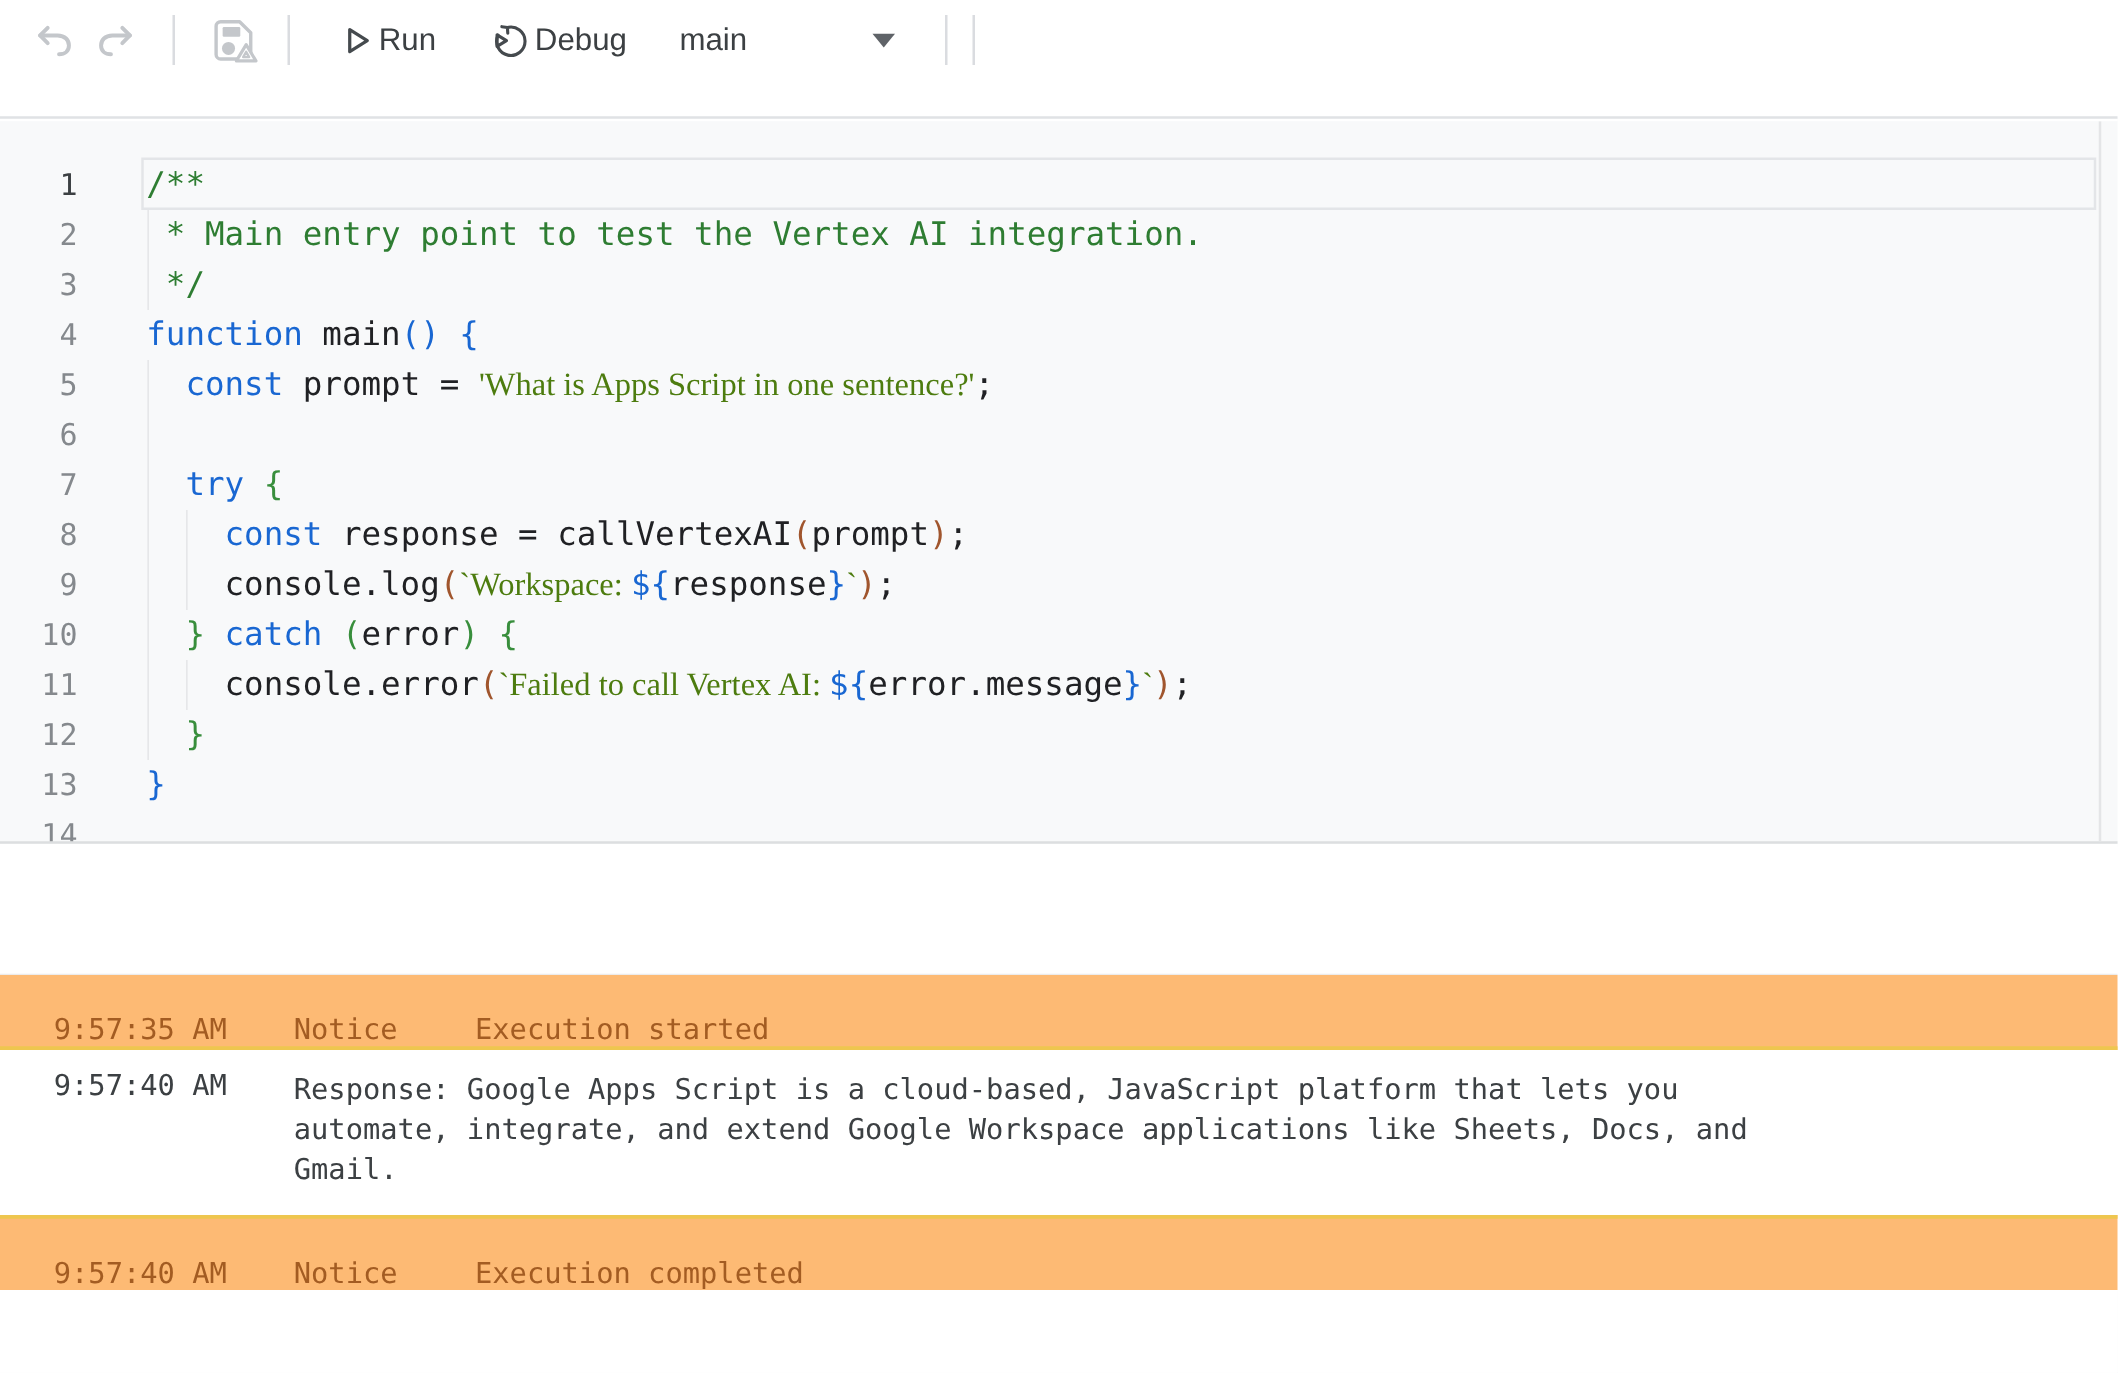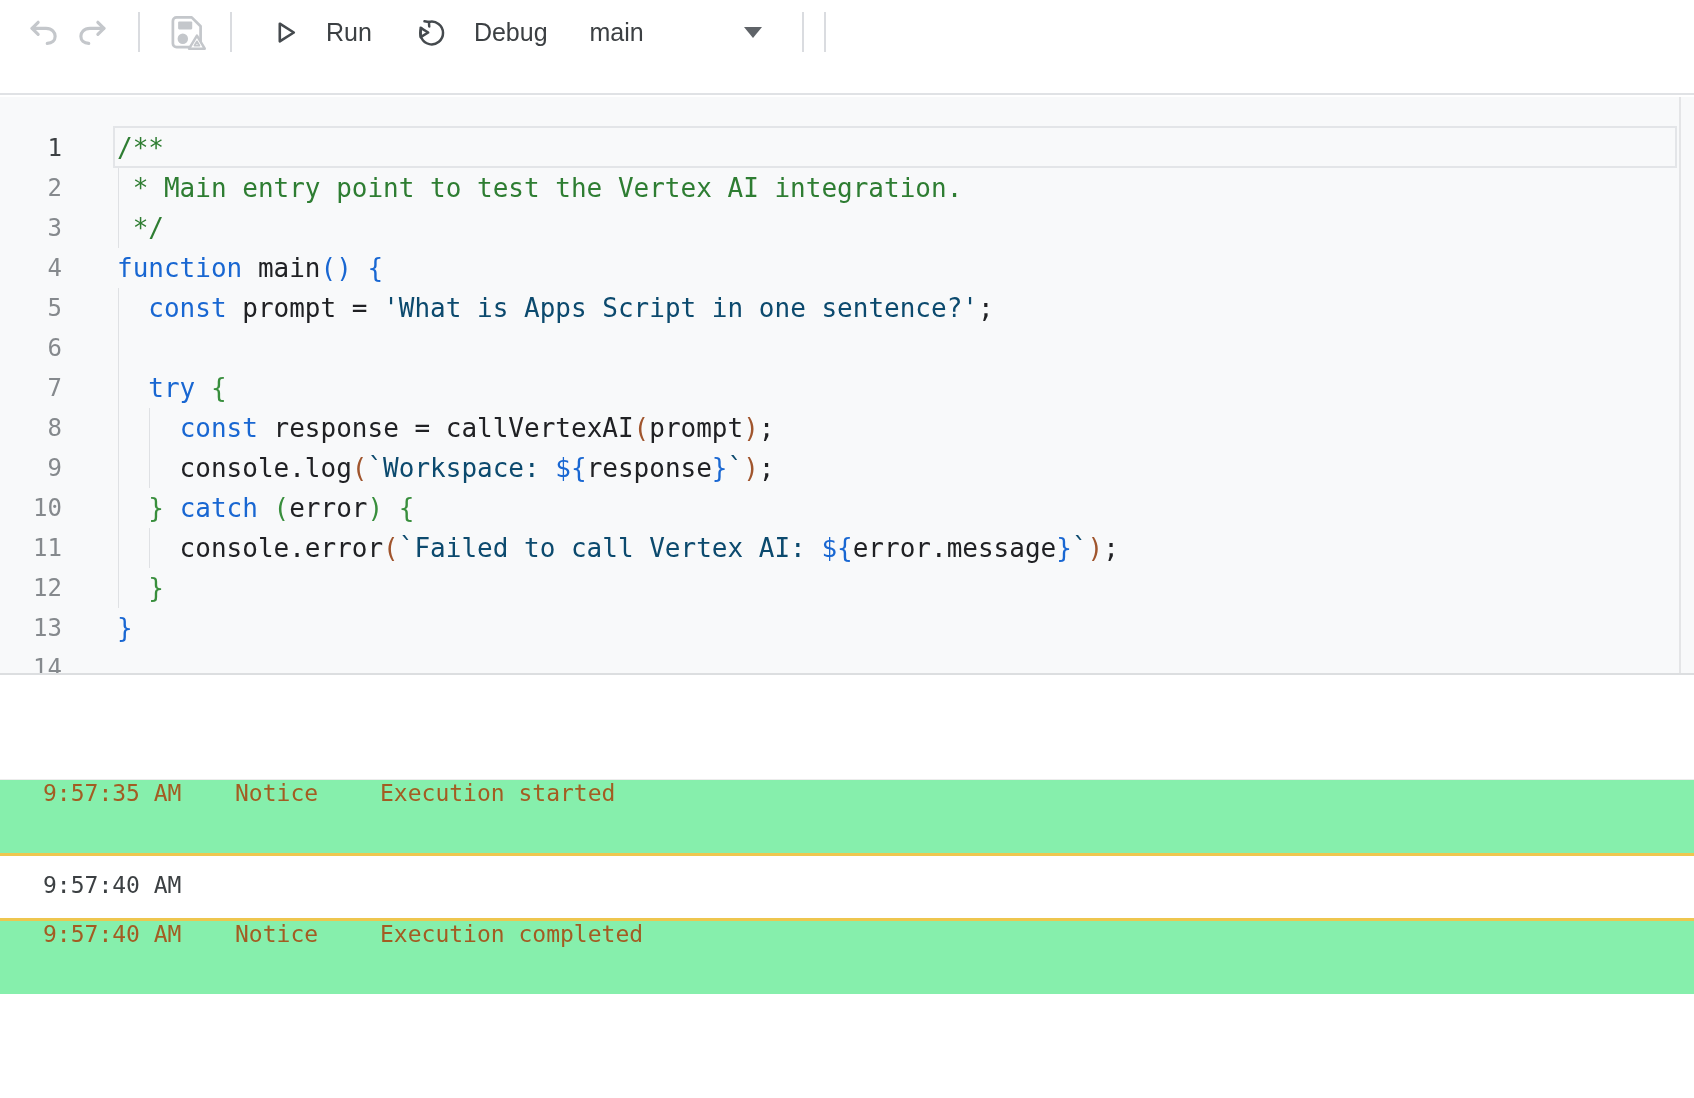--- a/index.html
+++ b/index.html
@@ -5,21 +5,21 @@
   * { margin:0; padding:0; box-sizing:border-box; }
   html,body { width:1694px; height:1098px; background:#ffffff; overflow:hidden;
               font-family:"Liberation Sans", sans-serif; }
 
   
   .toolbar { position:absolute; left:0; top:0; width:1694px; height:95px;
              background:#ffffff; border-bottom:2px solid #e0e2e5; }
   .toolbar-inner { display:flex; align-items:center; height:64px; }
   .tb-icon-btn { display:flex; align-items:center; justify-content:center; cursor:default; }
   .tb-divider { width:2px; height:40px; background:#dadce0; }
-  .tb-btn { display:flex; align-items:center; gap:27px; color:#3c4043;
+  .tb-btn { display:flex; align-items:center; gap:4px; color:#3c4043;
             font-size:25px; font-weight:500; cursor:pointer; }
   .fn-select { display:flex; align-items:center; color:#3c4043; font-size:25px; cursor:pointer; }
   .caret-down { width:0; height:0; border-left:9px solid transparent;
                 border-right:9px solid transparent; border-top:11px solid #5f6368; }
   .exec-pill { height:44px; border-radius:8px; background:#d2e3fc; color:#1a73e8;
                font-size:25px; font-weight:600; display:flex; align-items:center;
                padding:0 26px; cursor:pointer; }
 
   
   .editor { position:absolute; left:0; top:97px; width:1694px; height:578px;
@@ -31,30 +31,30 @@
   .gutter-num { position:absolute; left:0; width:62px; height:40px; line-height:40px;
                 text-align:right; font-family:"DejaVu Sans Mono", monospace;
                 font-size:24px; color:#85898d; }
   .gutter-num.active { color:#3c4043; }
   .code-line { position:absolute; left:117px; height:40px; line-height:40px;
                font-family:"DejaVu Sans Mono", monospace; font-size:26px;
                white-space:pre; cursor:text; }
   .tk-p  { color:#202124; }
   .tk-k  { color:#1967d2; }
   .tk-c  { color:#2e7d32; }
-  .tk-s  { color:#0c4a6e; }
+  .tk-s  { color:#4d7c0f;font-family:Liberation Serif, serif; }
   .tk-b1 { color:#1967d2; }
   .tk-b2 { color:#388e3c; }
   .tk-b3 { color:#a0552d; }
 
   
   .log-header { position:absolute; left:0; top:677px; width:1694px; height:103px; background:#fff; }
   .log-rows { position:absolute; left:0; top:779px; width:1694px; border-top:1px solid #ececec; }
   .log-row { display:flex; padding-left:43px; font-family:"DejaVu Sans Mono", monospace; font-size:23px; }
-  .log-row.notice { background:#86efac; color:#a35c22; height:76px; align-items:flex-start; }
+  .log-row.notice { background:#fdba74; color:#a35c22; height:60px; align-items:flex-end; }
   .log-row.notice.first { border-bottom:3px solid #eec64f; }
   .log-row.notice.last  { border-top:3px solid #eec64f; }
   .log-row.info { background:#ffffff; color:#3c4043; padding-top:16px; padding-bottom:20px; }
   .log-time  { width:192px; flex:none; }
   .log-level { width:145px; flex:none; }
   .log-msg   { width:1200px; line-height:32px; }
   .log-row.notice .log-msg { line-height:normal; }
 
   svg { display:block; }
 </style>
@@ -166,19 +166,20 @@
   
 </div>
 <div class="log-rows" id="log-rows">
     <div class="log-row notice first">
       <span class="log-time">9:57:35 AM</span>
       <span class="log-level">Notice</span>
       <span class="log-msg">Execution started</span>
     </div>
     <div class="log-row info">
       <span class="log-time">9:57:40 AM</span>
+      <span class="log-msg">Response: Google Apps Script is a cloud-based, JavaScript platform that lets you automate, integrate, and extend Google Workspace applications like Sheets, Docs, and Gmail.</span>
     </div>
     <div class="log-row notice last">
       <span class="log-time">9:57:40 AM</span>
       <span class="log-level">Notice</span>
       <span class="log-msg">Execution completed</span>
     </div>
   </div>
 
 </body></html>

